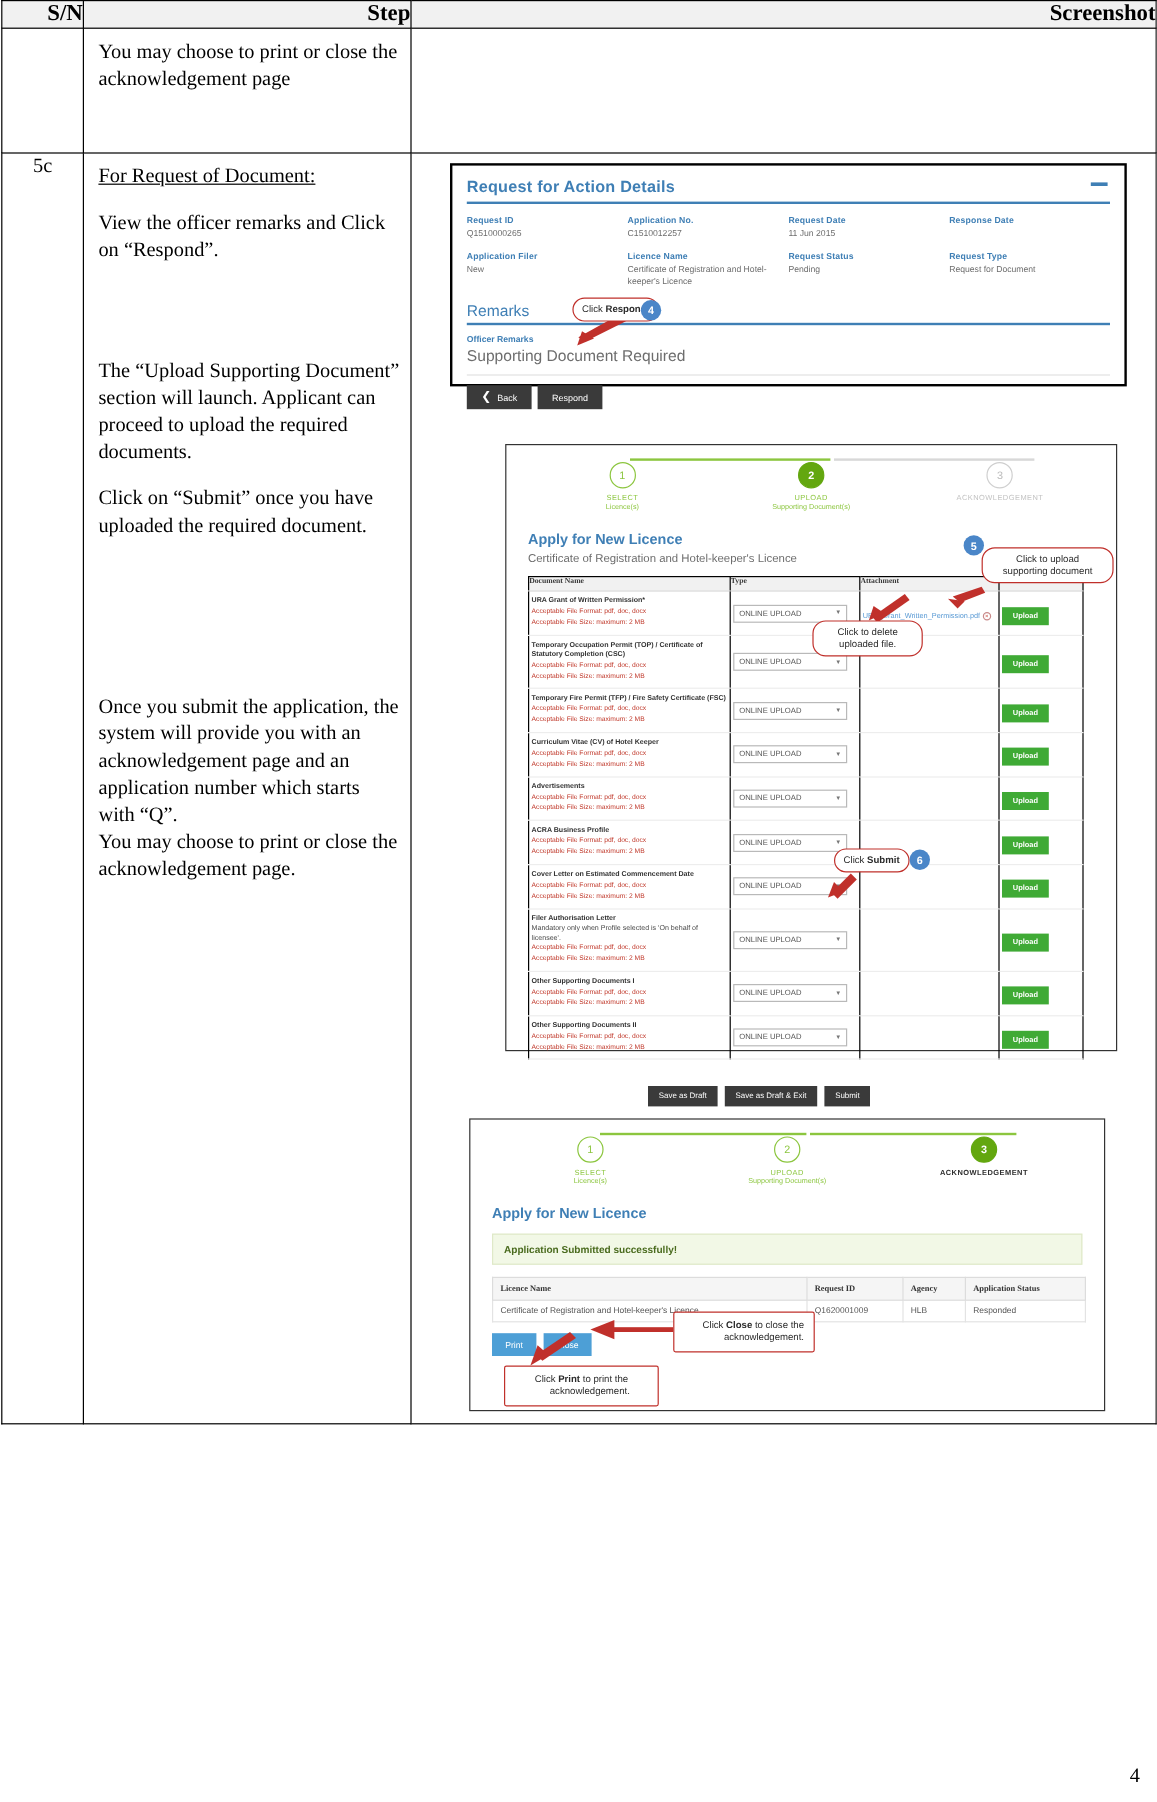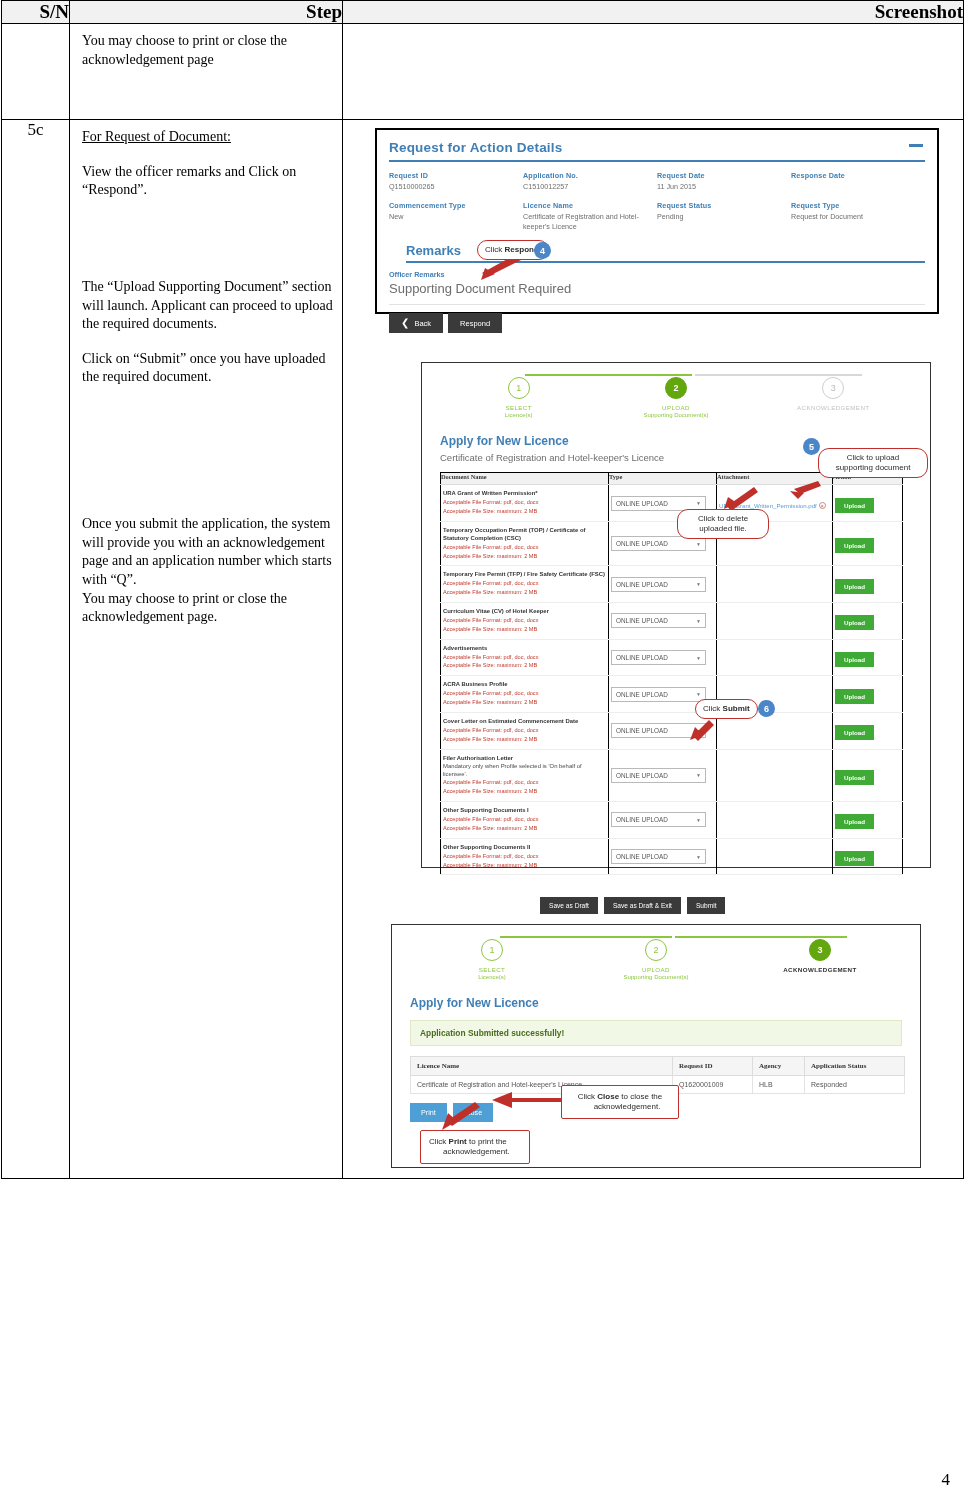--- a/index.html
+++ b/index.html
@@ -36,21 +36,21 @@
     font-size:19px;
     padding:4px 0 6px 0;
     font-family:"Liberation Serif", serif;
   }
 
   td.sn-cell {
     text-align:center;
     font-size:17px;
   }
   td.step-cell {
-    font-size:14px;
+    font-size:17px;
     line-height:1.33;
     padding:8px 8px 8px 12px;
   }
   td.shot-cell { padding:8px 16px 10px 10px; }
 
   .u { text-decoration: underline; }
   .step-para { margin:0 0 0 0; }
   .gap-lg { height:78px; }
   .gap-md { height:16px; }
   .gap-xl { height:128px; }
@@ -93,24 +93,23 @@
     width:14px; height:3px; background:#3f7fb5;
   }
   .rad-grid {
     display:flex; margin-top:9px;
   }
   .rad-col { width:25%; padding-right:8px; }
   .rad-lbl { color:#3f7fb5; font-size:7.2px; font-weight:bold; letter-spacing:.15px;}
   .rad-val { color:#6d6d6d; font-size:7.2px; margin-top:2px; line-height:1.35;}
   .rad-grid.second { margin-top:9px; }
   .remarks-title {
-    color:#3f7fb5; font-size:13px; font-weight:bold;
+    color:#3f7fb5; font-size:13px; font-weight:normal;
     margin-top:12px; padding-bottom:3px;
     border-bottom:2px solid #3f7fb5;
-    margin-left:17px;
   }
   .rem-body { margin-top:7px; position:relative; }
   .rem-lbl { color:#3f7fb5; font-size:7.2px; font-weight:bold;}
   .rem-val { color:#6d6d6d; font-size:13px; margin-top:2px;}
   .rad-sep { border-top:1px solid #e2e2e2; margin-top:8px;}
   .btn-row { margin-top:8px; display:flex; gap:5px;}
   .dark-btn {
     background:#3a3a3a; color:#fff; font-size:7.5px;
     padding:5px 12px; border:none; display:flex; align-items:center; gap:5px;
     font-family:"Liberation Sans", sans-serif;
@@ -284,21 +283,21 @@
               <div class="rad-val">11 Jun 2015</div>
             </div>
             <div class="rad-col">
               <div class="rad-lbl">Response Date</div>
               <div class="rad-val"></div>
             </div>
           </div>
 
           <div class="rad-grid second">
             <div class="rad-col">
-              <div class="rad-lbl">Commencement Type</div>
+              <div class="rad-lbl">Application Filer</div>
               <div class="rad-val">New</div>
             </div>
             <div class="rad-col">
               <div class="rad-lbl">Licence Name</div>
               <div class="rad-val">Certificate of Registration and Hotel-keeper's Licence</div>
             </div>
             <div class="rad-col">
               <div class="rad-lbl">Request Status</div>
               <div class="rad-val">Pending</div>
             </div>
@@ -635,25 +634,25 @@
             <div class="blue-btn">Print</div>
             <div class="blue-btn">Close</div>
           </div>
 
           <svg width="530" height="244" style="position:absolute;left:0;top:0;pointer-events:none">
             <rect x="117" y="173" width="52" height="4" fill="#c0302b"></rect>
             <polygon points="100,175 120,167 120,183" fill="#c0302b"></polygon>
             <polygon points="60,201 88,182 83,177 55,196" fill="#c0302b"></polygon>
             <polygon points="50,205 65,196 56,188" fill="#c0302b"></polygon>
           </svg>
-          <div class="callout sq" style="left:169px; top:160px; width:118px; white-space:normal; text-align:center; padding:6px 8px;">
+          <div class="callout sq" style="left:169px; top:160px; width:118px; white-space:normal; text-align:right; padding:6px 8px;">
             <span>Click </span><b>Close</b><span> to close the</span><br>
             <span style="margin-left:14px;display:inline-block">acknowledgement.</span>
           </div>
-          <div class="callout sq" style="left:28px; top:205px; width:110px; white-space:normal; text-align:left; padding:6px 8px;">
+          <div class="callout sq" style="left:28px; top:205px; width:129px; white-space:normal; text-align:center; padding:6px 8px;">
             <span>Click </span><b>Print</b><span> to print the</span><br>
             <span style="margin-left:14px;display:inline-block">acknowledgement.</span>
           </div>
         </div>
 
       </td>
     </tr>
   </tbody>
 </table>
 

